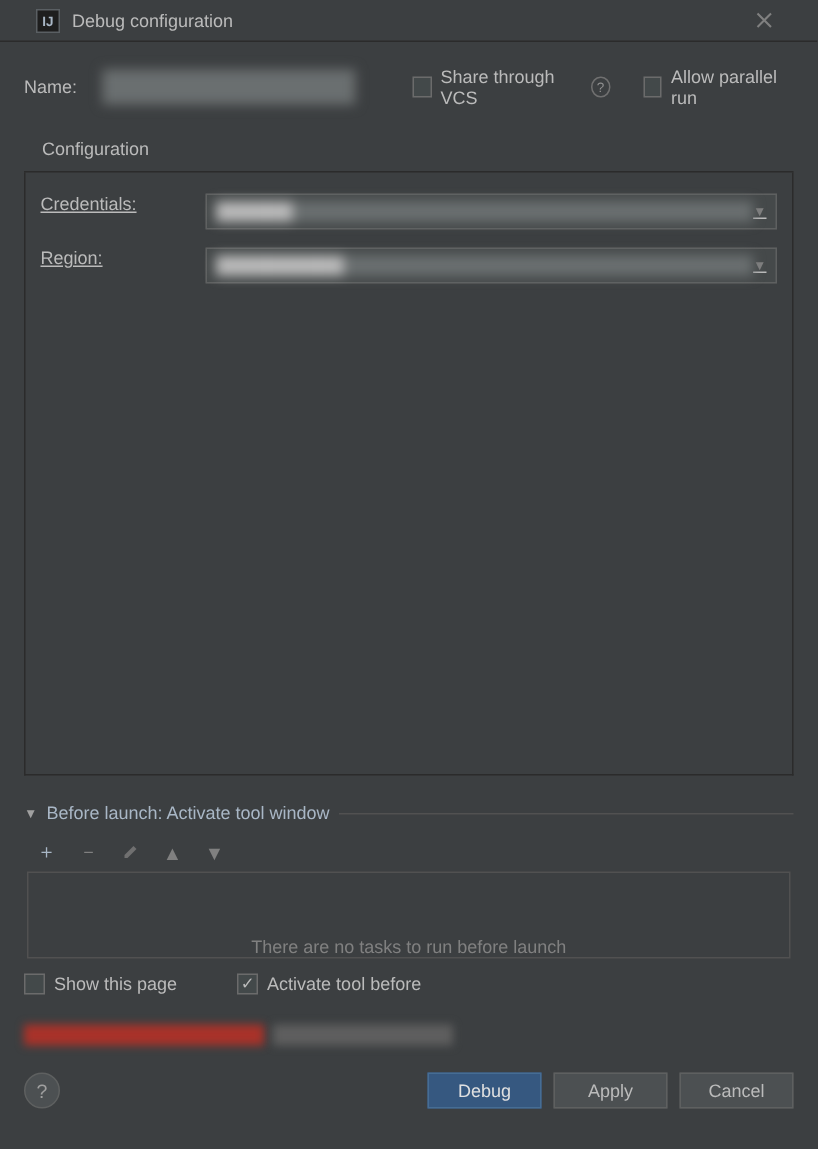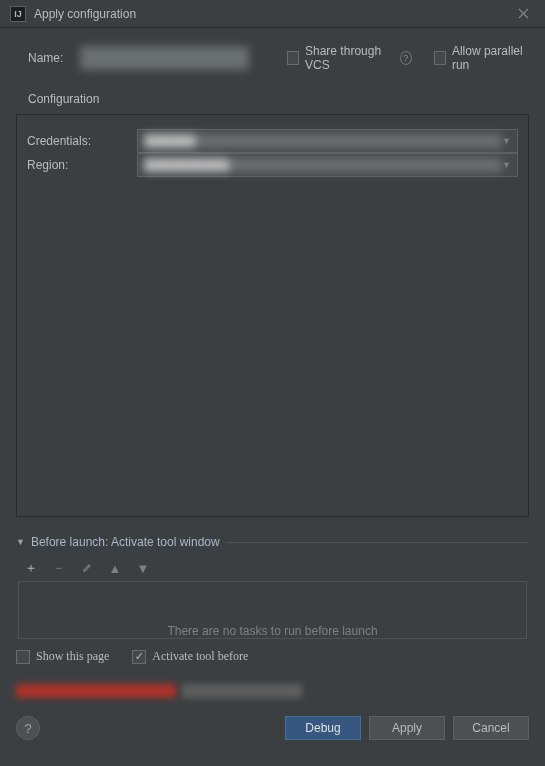--- a/index.html
+++ b/index.html
@@ -9,21 +9,21 @@
       background: #3c3f41;
       font-family: -apple-system, "Segoe UI", sans-serif;
       font-size: 12px;
       color: #bbbbbb;
       overflow: hidden;
     }
     .titlebar {
       height: 28px;
       display: flex;
       align-items: center;
-      padding: 0 10px;
+      padding: 0 24px;
       border-bottom: 1px solid #2b2b2b;
     }
     .app-icon {
       width: 16px; height: 16px;
       background: #1e1e1e;
       border: 1px solid #5a5f63;
       display: flex;
       align-items: center;
       justify-content: center;
       color: #a9b7c6;
@@ -42,21 +42,21 @@
     }
     .content {
       padding: 16px 16px 0 16px;
     }
     .name-row {
       display: flex;
       align-items: center;
       gap: 10px;
       margin-bottom: 14px;
     }
-    .name-label { min-width: 42px; margin-left: 12px; }
+    .name-label { min-width: 42px; }
     .name-input {
       width: 170px;
       height: 24px;
       background: #45494a;
       border: 1px solid #5e6060;
       color: #bbbbbb;
       padding: 0 6px;
       font-size: 12px;
       margin-right: 28px;
     }
@@ -108,22 +108,23 @@
       background: #466d94;
     }
     .tab-panel {
       border: 1px solid #2b2b2b;
       border-top: none;
       height: 402px;
       padding: 14px 10px;
     }
     .form-row {
       display: flex;
-      align-items: center;
-      margin-bottom: 0;
+      align-items: flex-start;
+      margin-bottom: 12px;
+      text-decoration: underline;
     }
     .form-label { width: 110px; }
     .dropdown {
       flex: 1;
       height: 24px;
       background: #45494a;
       border: 1px solid #5e6060;
       display: flex;
       align-items: center;
       padding: 0 6px;
@@ -170,24 +171,23 @@
       border: 1px solid #515151;
       height: 58px;
       display: flex;
       align-items: flex-end;
       justify-content: center;
       color: #808080;
       margin: 0 2px;
     }
     .options-row {
       display: flex;
-      gap: 11px;
+      gap: 28px;
       margin-top: 10px;
       margin-bottom: 20px;
-      font-family: Liberation Serif, serif;
     }
     .error-row {
       display: flex;
       gap: 6px;
       margin: 10px 0 8px 0;
       align-items: center;
     }
     .error-bar {
       height: 14px;
       background: #a93229;
@@ -230,21 +230,21 @@
       background: #365880;
       border-color: #466d94;
       color: #e0e0e0;
     }
   </style>
 </head>
 <body>
 
 <div class="titlebar">
   <div class="app-icon">IJ</div>
-  <div class="title">Apply configuration</div>
+  <div class="title">Debug configuration</div>
   <div class="close-btn">
     <svg width="11" height="11" viewBox="0 0 11 11">
         <path d="M1 1 L10 10 M10 1 L1 10" stroke="#808080" stroke-width="1.4"></path>
       </svg>
   </div>
 </div>
 
 <div class="content">
   <div class="name-row">
     <span class="name-label">Name:</span>

